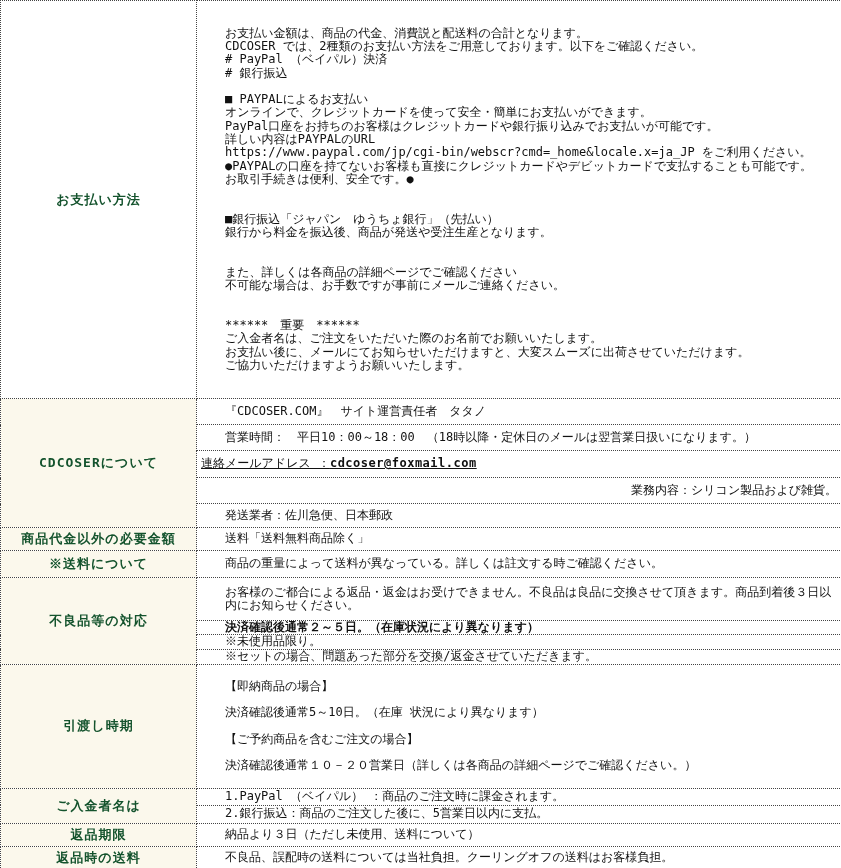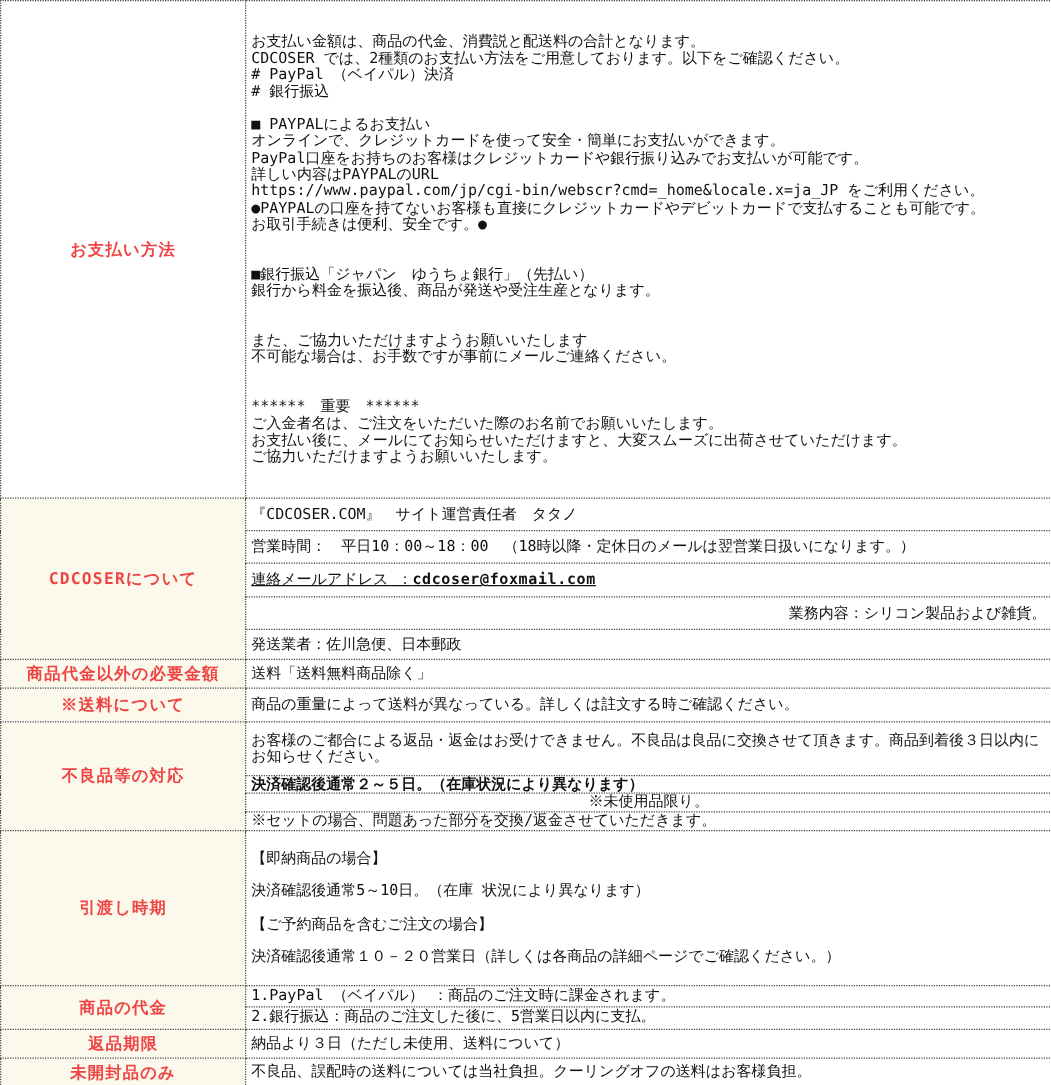--- a/index.html
+++ b/index.html
@@ -34,34 +34,35 @@
   table.info col.c-head { width: 196px; }
   table.info col.c-body { width: 645px; }
 
   th.row-header {
     background: #fbf8ec;
     font-weight: bold;
     font-size: 13px;
     letter-spacing: 1px;
     text-align: center;
     padding: 2px 4px;
-    color: #ef4444;
+    color: #14532d;
   }
   th.row-header.white-bg { background: #ffffff; }
 
   td.row-content {
     background: #ffffff;
     padding: 0 4px;
     line-height: 13.3px;
   }
 
   td.row-content .line {
     min-height: 13.3px;
     white-space: pre-wrap;
     word-break: break-all;
+    margin-left: 24px;
   }
 
   td.row-content b { font-weight: bold; letter-spacing: 0.5px; }
 </style>
 </head>
 <body>
 
 <div class="page">
   <table class="info">
     <colgroup>
@@ -83,21 +84,21 @@
             <div class="line">詳しい内容はPAYPALのURL</div>
             <div class="line">https://www.paypal.com/jp/cgi-bin/webscr?cmd=_home&amp;locale.x=ja_JP をご利用ください。</div>
             <div class="line">●PAYPALの口座を持てないお客様も直接にクレジットカードやデビットカードで支払することも可能です。</div>
             <div class="line">お取引手続きは便利、安全です。●</div>
             <div class="line"></div>
             <div class="line"></div>
             <div class="line">■銀行振込「ジャパン　ゆうちょ銀行」（先払い）</div>
             <div class="line">銀行から料金を振込後、商品が発送や受注生産となります。</div>
             <div class="line"></div>
             <div class="line"></div>
-            <div class="line">また、ご協力いただけますようお願いいたします</div>
+            <div class="line">また、詳しくは各商品の詳細ページでご確認ください</div>
             <div class="line">不可能な場合は、お手数ですが事前にメールご連絡ください。</div>
             <div class="line"></div>
             <div class="line"></div>
             <div class="line">******　重要　******</div>
             <div class="line">ご入金者名は、ご注文をいただいた際のお名前でお願いいたします。</div>
             <div class="line">お支払い後に、メールにてお知らせいただけますと、大変スムーズに出荷させていただけます。</div>
             <div class="line">ご協力いただけますようお願いいたします。</div>
           </td>
         </tr>
         <tr style="height: 26px;">
@@ -140,21 +141,21 @@
           <th class="row-header" rowspan="4">不良品等の対応</th>
           <td class="row-content">
             <div class="line">お客様のご都合による返品・返金はお受けできません。不良品は良品に交換させて頂きます。商品到着後３日以内にお知らせください。</div>
           </td>
         </tr>
         <tr style="height: 13px; font-weight: bold;">
           <td class="row-content">
             <div class="line">決済確認後通常２～５日。（在庫状況により異なります）</div>
           </td>
         </tr>
-        <tr style="height: 13px; text-align: center;">
+        <tr style="height: 13px;">
           <td class="row-content">
             <div class="line">※未使用品限り。</div>
           </td>
         </tr>
         <tr style="height: 15px;">
           <td class="row-content">
             <div class="line">※セットの場合、問題あった部分を交換/返金させていただきます。</div>
           </td>
         </tr>
         <tr style="height: 124px;">
@@ -163,38 +164,38 @@
             <div class="line">【即納商品の場合】</div>
             <div class="line"></div>
             <div class="line">決済確認後通常5～10日。（在庫 状況により異なります）</div>
             <div class="line"></div>
             <div class="line">【ご予約商品を含むご注文の場合】</div>
             <div class="line"></div>
             <div class="line">決済確認後通常１０－２０営業日（詳しくは各商品の詳細ページでご確認ください。）</div>
           </td>
         </tr>
         <tr style="height: 17px;">
-          <th class="row-header" rowspan="2">商品の代金</th>
+          <th class="row-header" rowspan="2">ご入金者名は</th>
           <td class="row-content">
             <div class="line">1.PayPal （ベイパル） ：商品のご注文時に課金されます。</div>
           </td>
         </tr>
         <tr style="height: 18px;">
           <td class="row-content">
             <div class="line">2.銀行振込：商品のご注文した後に、5営業日以内に支払。</div>
           </td>
         </tr>
         <tr style="height: 23px;">
           <th class="row-header" rowspan="1">返品期限</th>
           <td class="row-content">
             <div class="line">納品より３日（ただし未使用、送料について）</div>
           </td>
         </tr>
         <tr style="height: 19px;">
-          <th class="row-header" rowspan="1">未開封品のみ</th>
+          <th class="row-header" rowspan="1">返品時の送料</th>
           <td class="row-content">
             <div class="line">不良品、誤配時の送料については当社負担。クーリングオフの送料はお客様負担。</div>
           </td>
         </tr>
       </tbody>
   </table>
 
 </div>
 
 </body></html>

